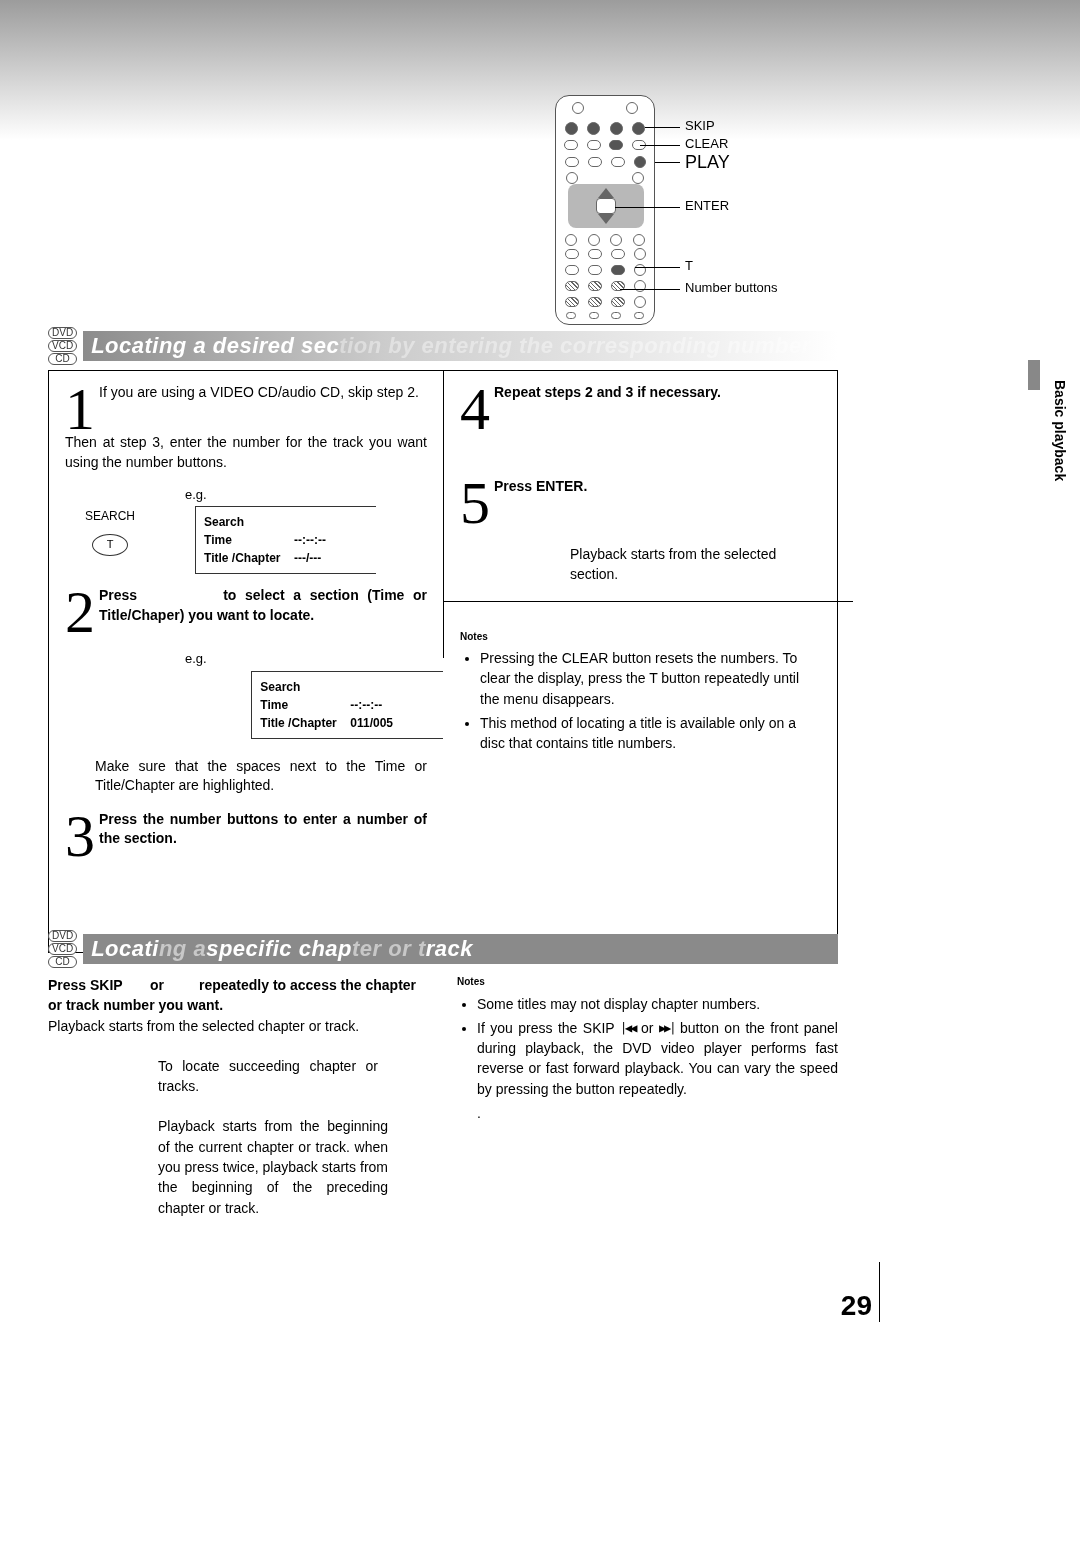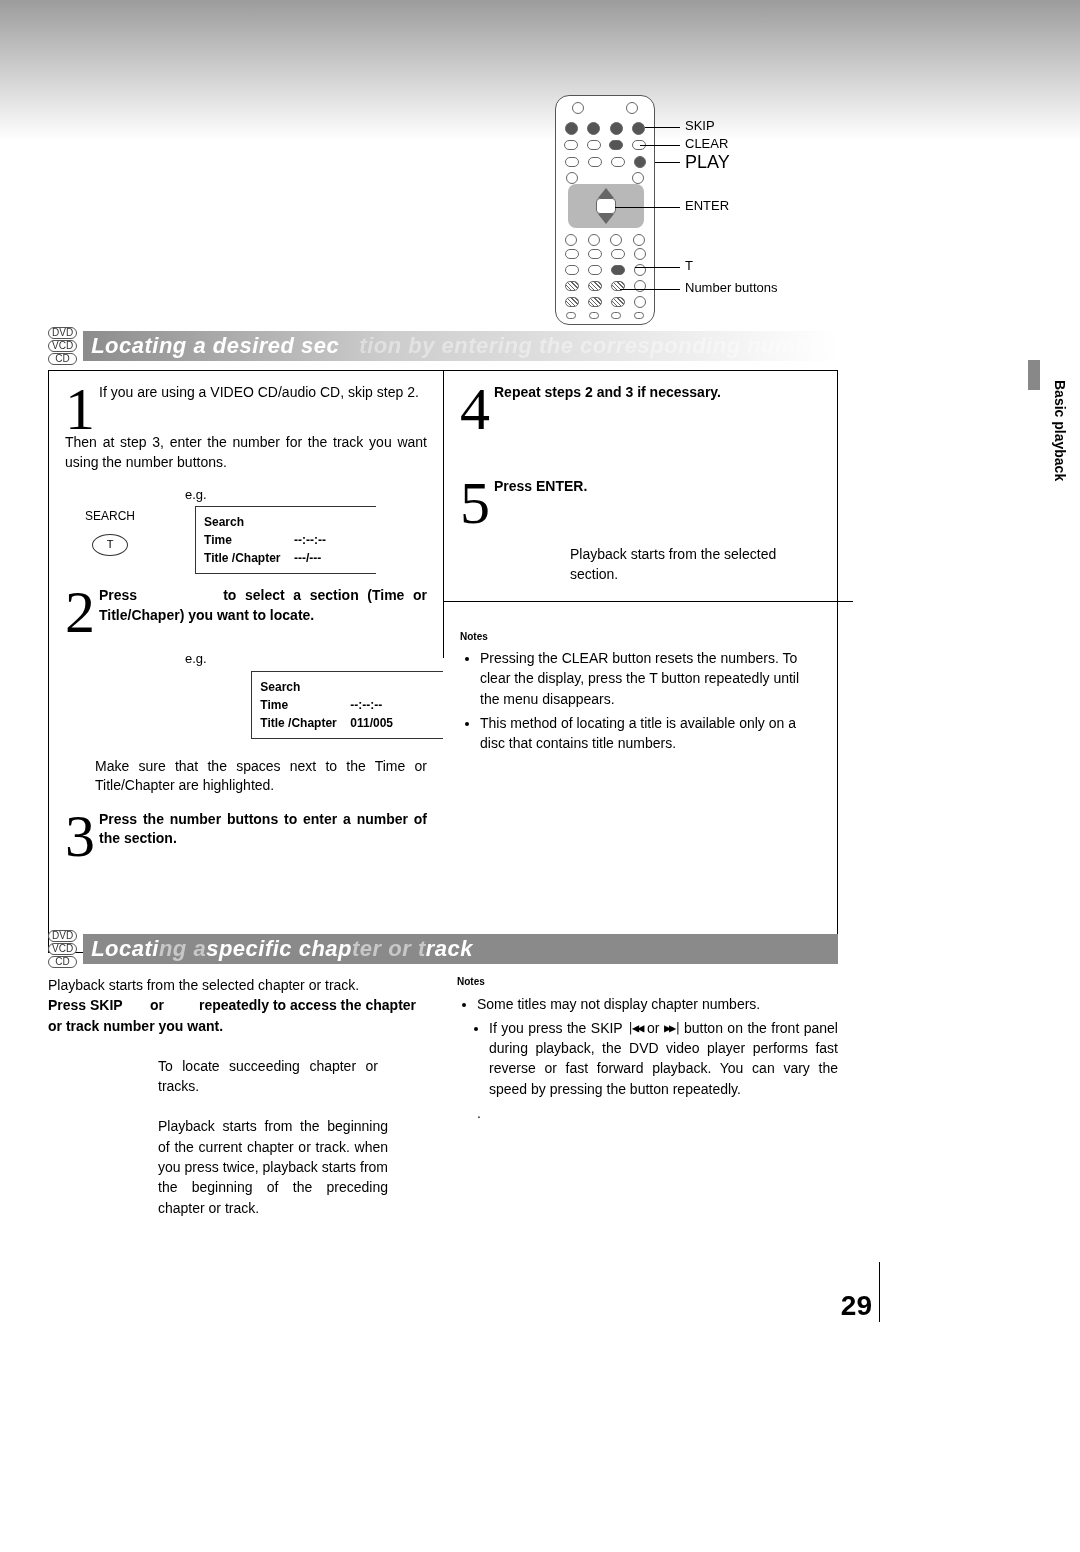--- a/index.html
+++ b/index.html
@@ -142,21 +142,20 @@
     align-items: center;
     padding-left: 8px;
     font-size: 22px;
     font-weight: bold;
     font-style: italic;
     letter-spacing: 0.5px;
   }
   .section-bar.fade {
     background: linear-gradient(to right, #8c8c8c 0%, #cccccc 40%, #ffffff 100%);
     color: #fff;
-    gap: 20px;
   }
   .section-bar.gray {
     background: #8a8a8a;
     color: #fff;
   }
   .section-bar .faded {
     color: rgba(255,255,255,0.4);
   }
 
   
@@ -528,37 +527,37 @@
       <span>Locati</span>
         <span style="color:#c8c8c8;">ng a </span>
         <span>specific chap</span>
         <span style="color:#c8c8c8;">ter or t</span>
         <span>rack</span>
     </div>
   </div>
 
   <div class="section2-content">
     <div class="s2-left">
-      <div>Playback starts from the selected chapter or track.</div>
       <div>
         <span class="s2-head">Press SKIP</span>
         &nbsp;&nbsp;&nbsp;&nbsp;&nbsp;
         <span class="s2-head">or</span>
         &nbsp;&nbsp;&nbsp;&nbsp;&nbsp;&nbsp;&nbsp;
         <span class="s2-head">repeatedly to access the chapter or track number you want.</span>
       </div>
+      <div>Playback starts from the selected chapter or track.</div>
 
       <div class="indent-block" style="width:220px;">To locate succeeding chapter or tracks.</div>
       <div class="indent-block" style="width:230px; text-align:justify;">Playback starts from the beginning of the current chapter or track. when you press twice, playback starts from the beginning of the preceding chapter or track.</div>
     </div>
     <div class="s2-right">
       <div class="notes-head">Notes</div>
       <ul class="notes">
         <li>Some titles may not display chapter numbers.</li>
-        <li style="text-align:justify;margin-left:12px;">If you press the SKIP <span class="skip-icon">|◀◀</span> or <span class="skip-icon">▶▶|</span> button on the front panel during playback, the DVD video player performs fast reverse or fast forward playback. You can vary the speed by pressing the button repeatedly.</li>
+        <li style="text-align:justify;">If you press the SKIP <span class="skip-icon">|◀◀</span> or <span class="skip-icon">▶▶|</span> button on the front panel during playback, the DVD video player performs fast reverse or fast forward playback. You can vary the speed by pressing the button repeatedly.</li>
       </ul>
       <div style="margin-left:20px;">.</div>
     </div>
   </div>
 
   <div class="side-tab">
     <div class="bar"></div>
     <div class="side-label">Basic playback</div>
   </div>
 

